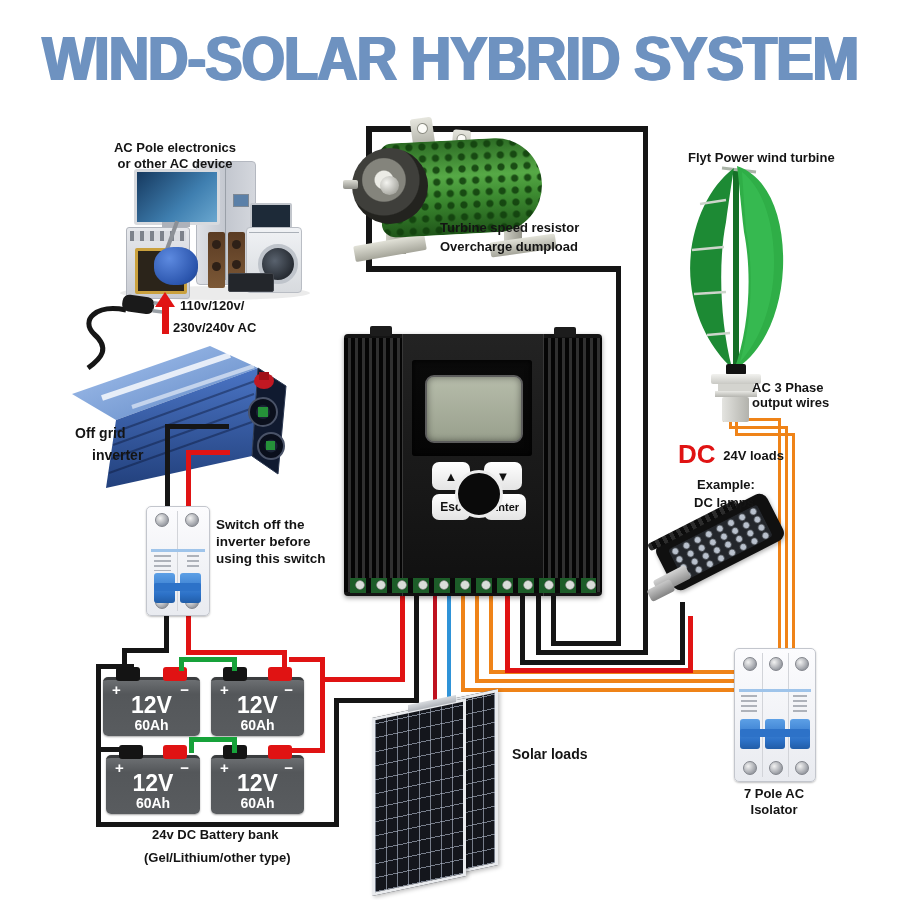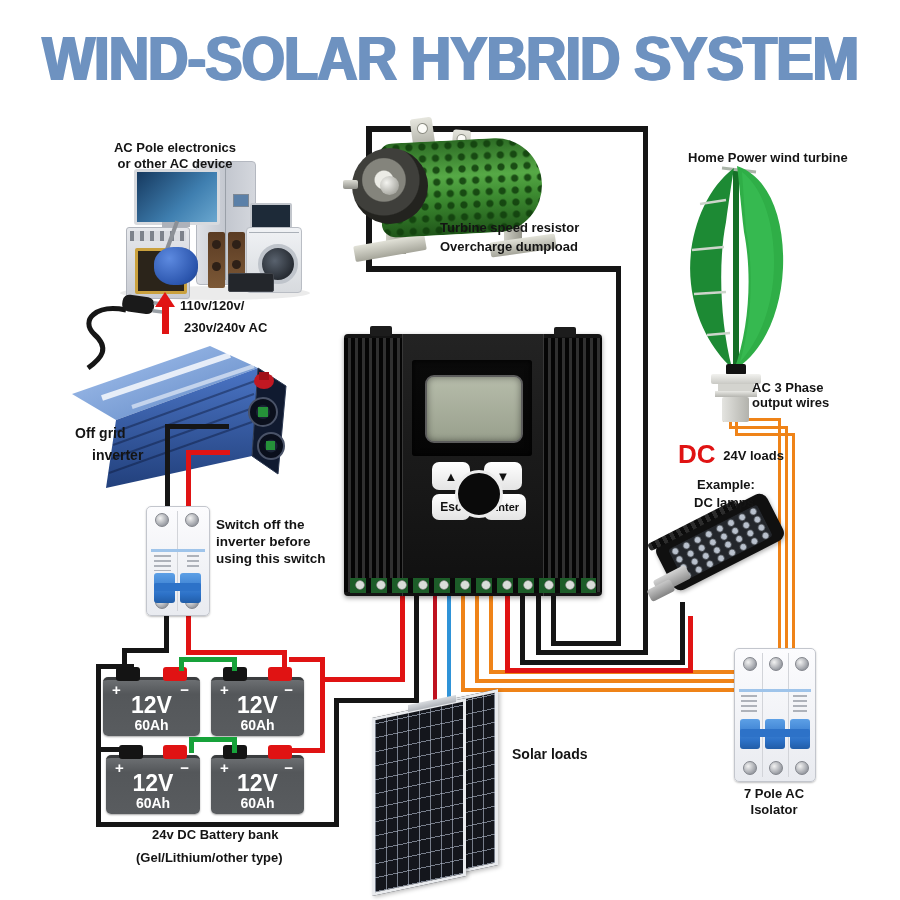--- a/index.html
+++ b/index.html
@@ -170,21 +170,21 @@
         <rect x="56" y="8" width="32" height="17" rx="7" fill="#1a1a1a"></rect>
         <rect x="87" y="11" width="12" height="3.5" fill="#9aa0a6"></rect>
         <rect x="87" y="19" width="12" height="3.5" fill="#9aa0a6"></rect>
       </g>
     </svg>
   </div>
 
   <div style="position:absolute;left:155px;top:292px;width:0;height:0;border-left:10px solid transparent;border-right:10px solid transparent;border-bottom:15px solid #e11414;z-index:6"></div>
   <i class="w r" style="left:162px;top:305px;width:7px;height:29px;z-index:6"></i>
   <div class="lbl" style="left:180px;top:298px">110v/120v/</div>
-  <div class="lbl" style="left:184px;top:320px">230v/240v AC</div>
+  <div class="lbl" style="left:173px;top:320px">230v/240v AC</div>
 
   <div class="cmp bz2" style="left:58px;top:336px;width:235px;height:160px">
     <svg width="235" height="160">
       <defs>
         <linearGradient id="topG" x1="0" y1="0" x2="1" y2="1">
           <stop offset="0" stop-color="#a7c4ef"></stop>
             <stop offset="1" stop-color="#5e86c4"></stop>
         </linearGradient>
         <linearGradient id="frontG" x1="0" y1="0" x2="0" y2="1">
           <stop offset="0" stop-color="#4a74c4"></stop>
@@ -279,21 +279,21 @@
     <div class="key" style="left:140px;top:160px;width:42px;height:26px;font-size:11px">
         <span>Enter</span>
       </div>
     <div style="position:absolute;left:111px;top:136px;width:42px;height:42px;border-radius:50%;background:#0a0a0a;border:3px solid #ececec"></div>
     <div style="position:absolute;left:6px;right:6px;top:244px;height:15px;background:#0a0a0a;
                 background-image:radial-gradient(circle at 10px 7px,#d9ddd9 3.5px,#798079 4.5px,rgba(0,0,0,0) 5px),
                                  repeating-linear-gradient(90deg,#1c5c28 0 16px,#0a0a0a 16px 21px);
                 background-size:21px 15px,100% 100%"></div>
   </div>
 
-  <div class="lbl" style="left:688px;top:150px">Home Power wind turbine</div>
+  <div class="lbl" style="left:688px;top:150px">Flyt Power wind turbine</div>
   <div class="cmp" style="left:682px;top:162px;width:115px;height:260px">
     <svg width="115" height="210">
       <rect x="51" y="8" width="6" height="196" fill="#157027"></rect>
       <line x1="40" y1="6" x2="74" y2="10" stroke="#aab4a8" stroke-width="3"></line>
       <path d="M52,6 C20,30 4,80 9,122 C13,158 30,188 50,206 C38,160 36,100 44,60 C47,38 50,18 52,6 Z" fill="#1d8a34"></path>
       <path d="M55,4 C86,14 103,55 101,106 C99,152 80,192 52,208 C68,165 70,110 62,70 C59,45 57,18 55,4 Z" fill="#2fae47"></path>
       <path d="M60,10 C80,25 92,60 92,100 C92,140 80,175 58,200 C70,160 72,105 64,68 Z" fill="#3dc257" opacity=".55"></path>
       <line x1="18" y1="42" x2="44" y2="38" stroke="#cdd5cb" stroke-width="2.5"></line>
       <line x1="10" y1="88" x2="42" y2="85" stroke="#cdd5cb" stroke-width="2.5"></line>
       <line x1="12" y1="132" x2="44" y2="130" stroke="#cdd5cb" stroke-width="2.5"></line>
@@ -380,15 +380,15 @@
   </div>
   <div class="bat" style="left:211px;top:755px;width:93px;height:56px">
     <span class="term tblk" style="left:12px"></span>
     <span class="term tred" style="right:12px"></span>
     <span class="sign" style="left:9px">+</span>
     <span class="sign" style="right:11px">−</span>
     <div class="v">12V</div>
     <div class="ah">60Ah</div>
   </div>
   <div class="lbl" style="left:152px;top:827px">24v DC Battery bank</div>
-  <div class="lbl" style="left:136px;top:850px">(Gel/Lithium/other type)</div>
+  <div class="lbl" style="left:144px;top:850px">(Gel/Lithium/other type)</div>
 
 </div>
 
 </body></html>

